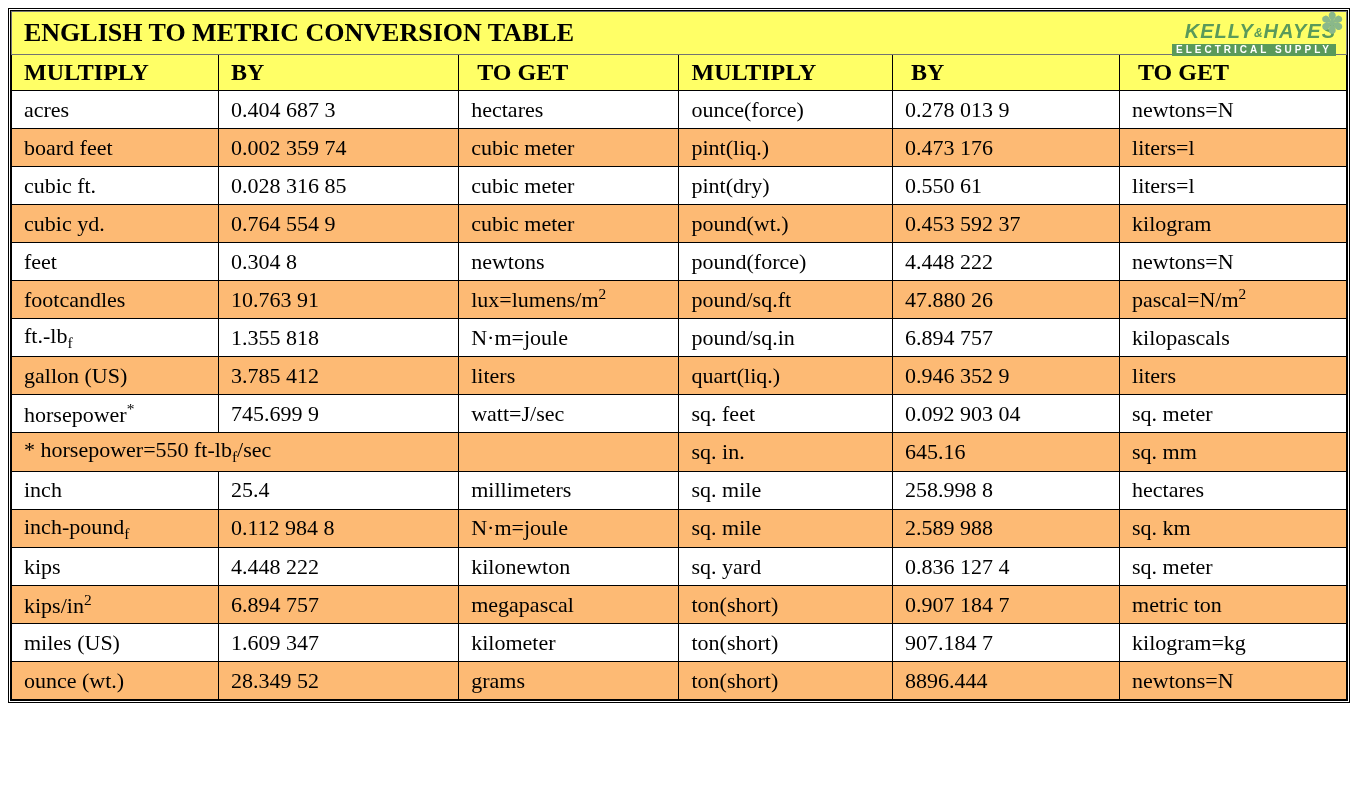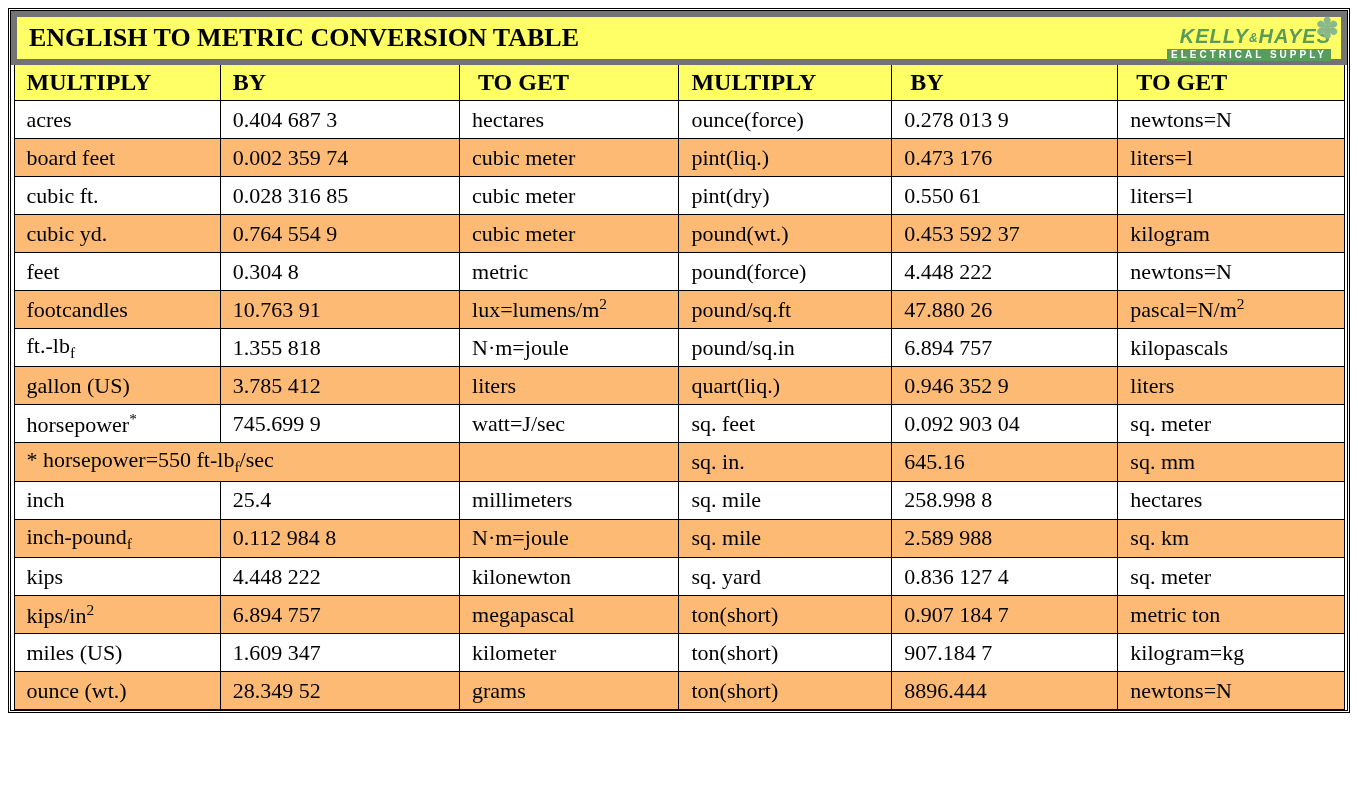--- a/index.html
+++ b/index.html
@@ -16,21 +16,21 @@
     table {
       width: 100%;
       border-collapse: collapse;
       font-size: 22px;
     }
     .title-row td {
       background: #ffff66;
       font-weight: bold;
       font-size: 26px;
       padding: 6px 12px;
-      border: 6px solid #737373;
+      border: 1px solid #737373;
       position: relative;
     }
     .header-row td {
       background: #ffff66;
       font-weight: bold;
       font-size: 24px;
       padding: 4px 12px;
       border: 1px solid #000;
       margin-left: 32px;
     }
@@ -141,21 +141,21 @@
           <td>cubic yd.</td>
           <td>0.764 554 9</td>
           <td>cubic meter</td>
           <td>pound(wt.)</td>
           <td>0.453 592 37</td>
           <td>kilogram</td>
         </tr>
         <tr class="data-row even">
           <td>feet</td>
           <td>0.304 8</td>
-          <td>metric</td>
+          <td>newtons</td>
           <td>pound(force)</td>
           <td>4.448 222</td>
           <td>newtons=N</td>
         </tr>
         <tr class="data-row odd">
           <td>footcandles</td>
           <td>10.763 91</td>
           <td>lux=lumens/m<sup>2</sup></td>
           <td>pound/sq.ft</td>
           <td>47.880 26</td>

